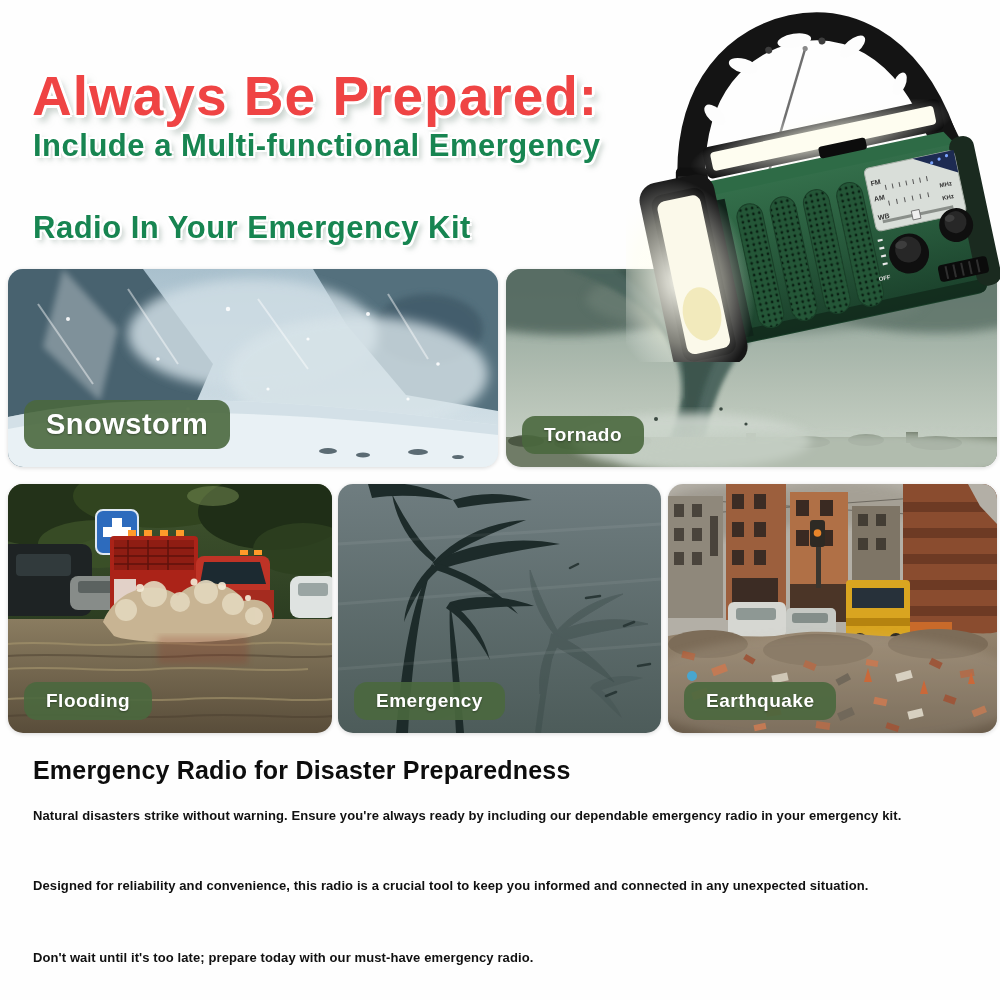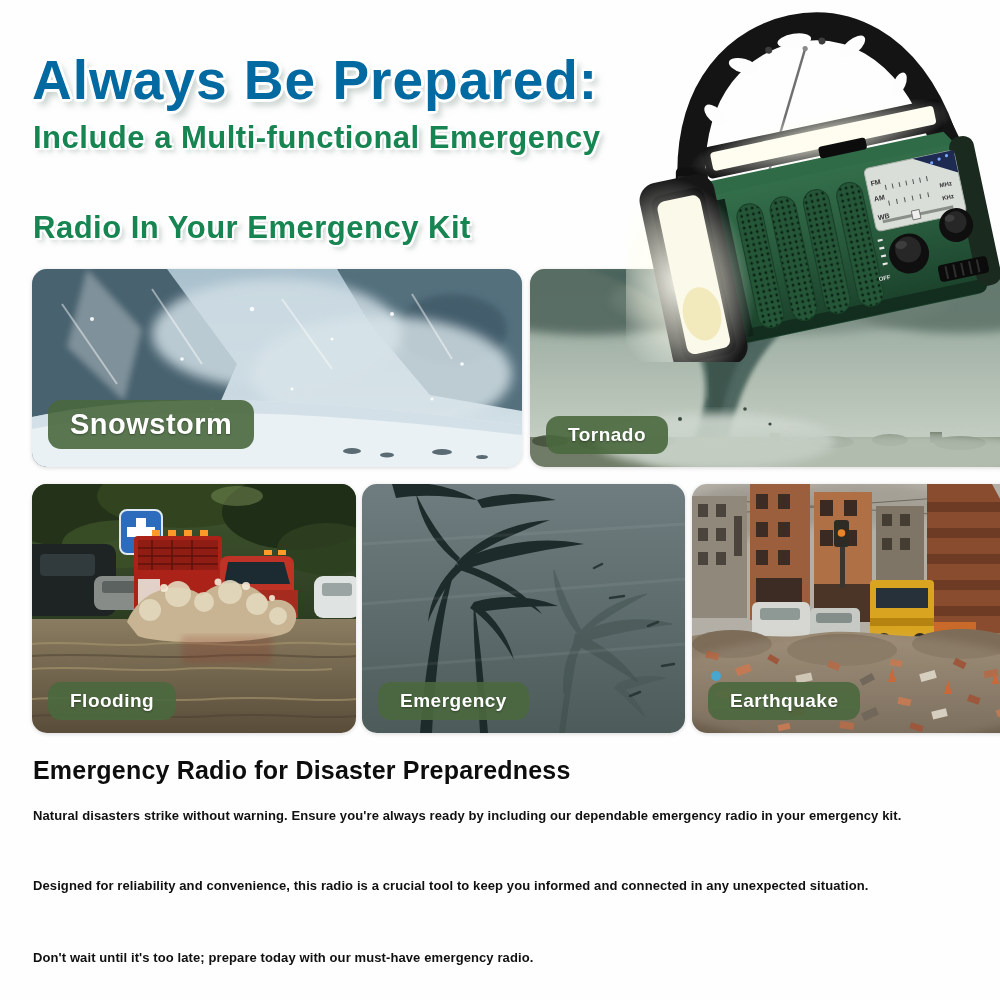--- a/index.html
+++ b/index.html
@@ -7,49 +7,48 @@
   body {
     font-family:"Liberation Sans", sans-serif;
     background:#fefefe;
     position:relative;
     overflow:hidden;
   }
   .canvas { position:absolute; inset:0; width:1000px; height:1000px; }
 
   
   .page-title {
-    position:absolute; left:32px; top:48px;
+    position:absolute; left:32px; top:64px;
     font-size:55px; font-weight:800; letter-spacing:1px;
-    color:#0369a1; white-space:nowrap;
+    color:#ef4444; white-space:nowrap;
     text-shadow:
       -2px -2px 0 #fff, 2px -2px 0 #fff, -2px 2px 0 #fff, 2px 2px 0 #fff,
       -3px 0 0 #fff, 3px 0 0 #fff, 0 -3px 0 #fff, 0 3px 0 #fff,
       5px 6px 7px rgba(140,160,150,.55);
   }
   .page-subtitle {
     position:absolute; left:33px;
     font-size:31px; font-weight:800; letter-spacing:.5px;
     color:#178551; white-space:nowrap;
     text-shadow:
       -2px -2px 0 #fff, 2px -2px 0 #fff, -2px 2px 0 #fff, 2px 2px 0 #fff,
       4px 4px 5px rgba(140,160,150,.5);
   }
-  .subtitle-1 { top:120px; }
+  .subtitle-1 { top:128px; }
   .subtitle-2 { top:190px;margin-top:20px; }
 
   
   .product-illustration {
     position:absolute; left:626px; top:0; width:375px; height:362px; z-index:6;
   }
 
   
   .panel {
     position:absolute; border-radius:15px; overflow:hidden;
     box-shadow:0 1px 4px rgba(0,0,0,.15);
-    margin-left:24px;
   }
   .panel svg { position:absolute; inset:0; width:100%; height:100%; }
   .panel-snowstorm  { left:8px;   top:269px; width:490px; height:198px; }
   .panel-tornado    { left:506px; top:269px; width:491px; height:198px; z-index:2; }
   .panel-flooding   { left:8px;   top:484px; width:324px; height:249px; }
   .panel-hurricanes { left:338px; top:484px; width:323px; height:249px; }
   .panel-earthquake { left:668px; top:484px; width:329px; height:249px; }
 
   .badge {
     position:absolute; left:16px; bottom:13px; z-index:3;

